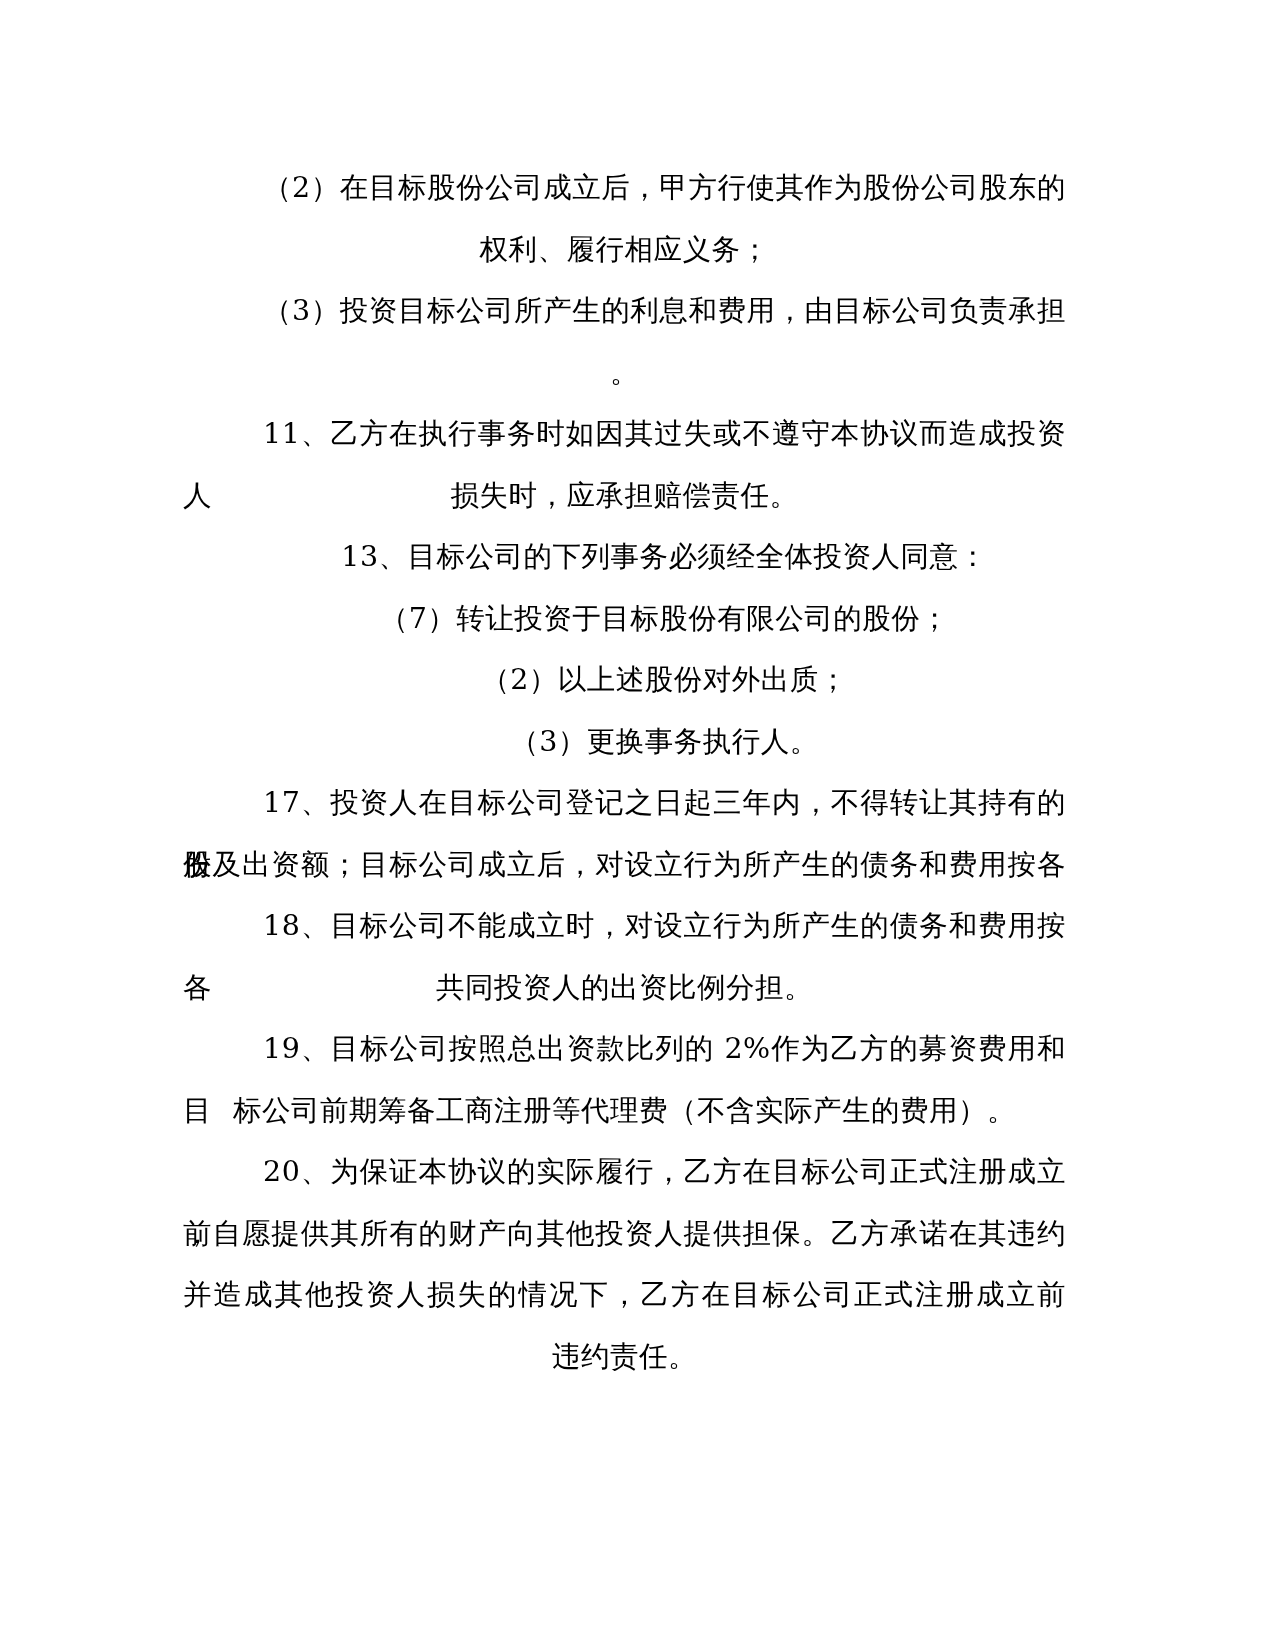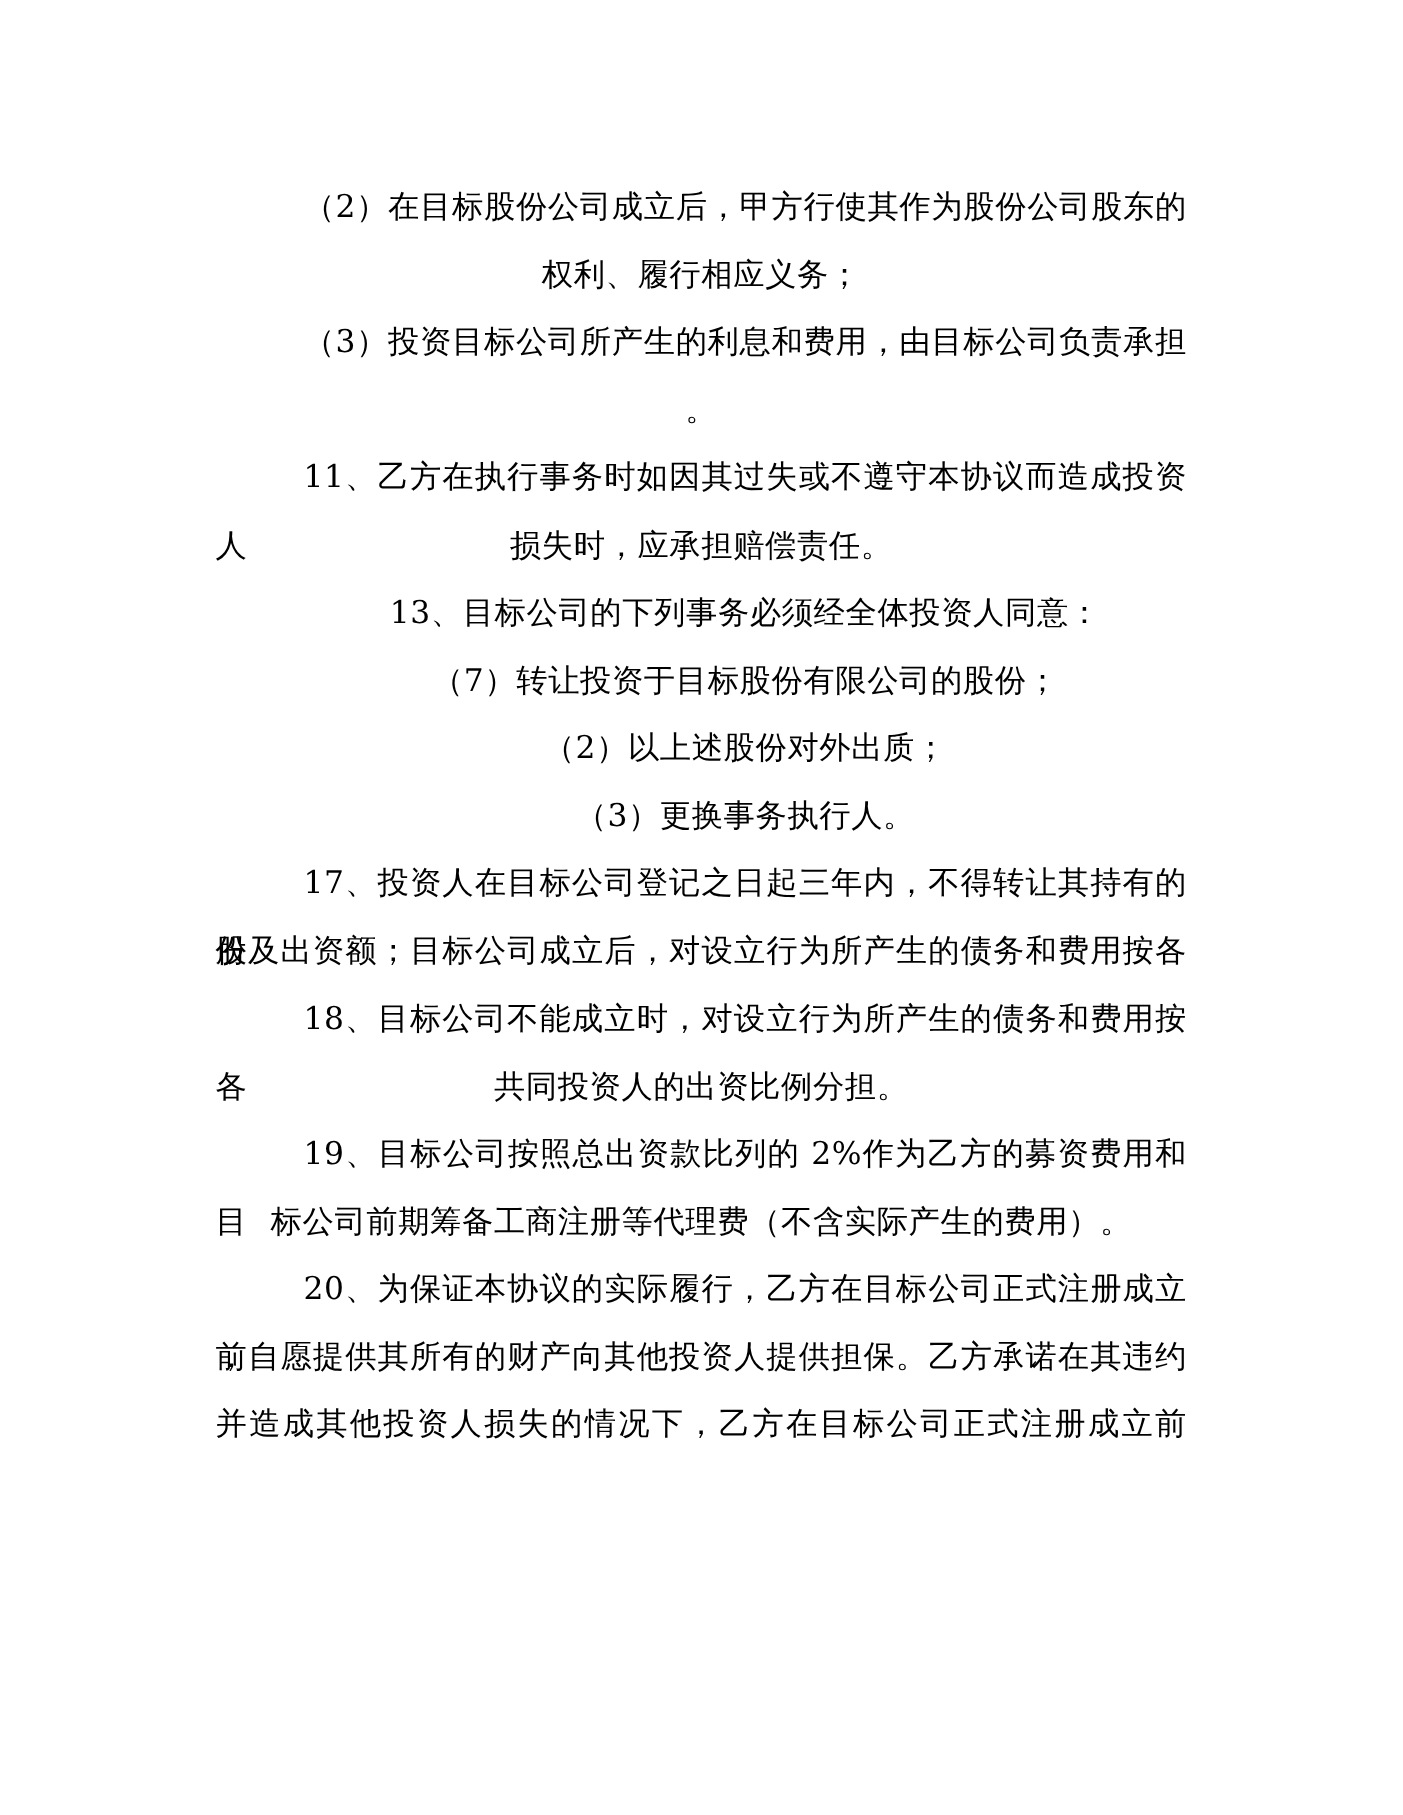--- a/index.html
+++ b/index.html
@@ -16,21 +16,21 @@
     position: relative;
     width: 1275px;
     height: 1650px;
     background: #ffffff;
     overflow: hidden;
     box-sizing: border-box;
   }
   .content {
     position: absolute;
     top: 157px;
-    left: 196px;
+    left: 183px;
     width: 883px;
   }
   .line {
     height: 61.5px;
     line-height: 61.5px;
     font-size: 28.5px;
     color: #000000;
     white-space: nowrap;
     text-align: center;
     letter-spacing: 0.5px;
@@ -61,14 +61,15 @@
     <div class="line indent">（3）更换事务执行人。</div>
     <div class="line indent fill">17、投资人在目标公司登记之日起三年内，不得转让其持有的股</div>
     <div class="line fill">份及出资额；目标公司成立后，对设立行为所产生的债务和费用按各</div>
     <div class="line indent fill">18、目标公司不能成立时，对设立行为所产生的债务和费用按各</div>
     <div class="line">共同投资人的出资比例分担。</div>
     <div class="line indent fill">19、目标公司按照总出资款比列的 2%作为乙方的募资费用和目</div>
     <div class="line">标公司前期筹备工商注册等代理费（不含实际产生的费用）。</div>
     <div class="line indent fill">20、为保证本协议的实际履行，乙方在目标公司正式注册成立前</div>
     <div class="line fill">，自愿提供其所有的财产向其他投资人提供担保。乙方承诺在其违约</div>
     <div class="line fill">并造成其他投资人损失的情况下，乙方在目标公司正式注册成立前</div>
+    <div class="line">违约责任。</div>
   </div>
 </div>
 
 </body></html>

